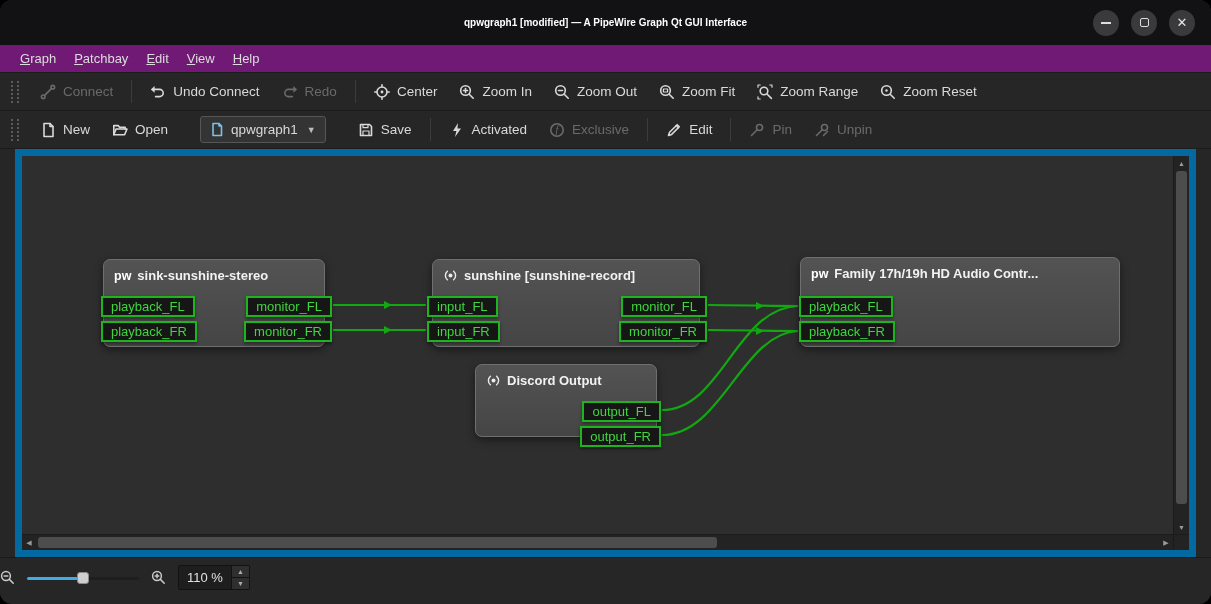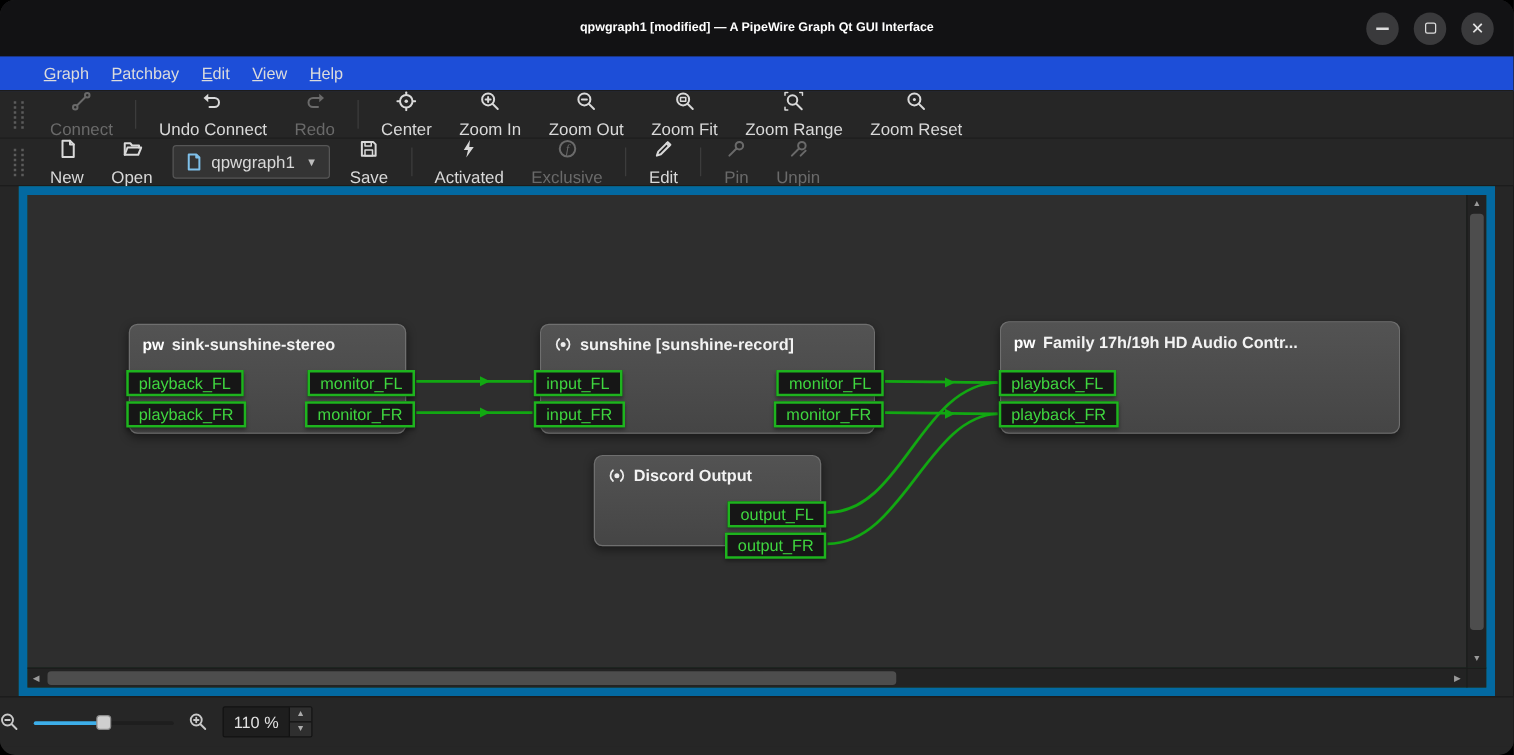--- a/index.html
+++ b/index.html
@@ -12,35 +12,35 @@
               position:relative; flex:0 0 auto; }
   .title { color:#ffffff; font-weight:bold; font-size:10px; }
   .win-controls { position:absolute; right:16px; top:0; height:100%; display:flex; align-items:center; gap:12px; }
   .win-btn { width:26px; height:26px; border-radius:50%; background:#3a3a3c; color:#e4e4e4;
              display:flex; align-items:center; justify-content:center; cursor:default; }
   .glyph-min { width:10px; height:2px; background:#dddddd; display:block; }
   .glyph-max { width:9px; height:9px; border:1.5px solid #dddddd; border-radius:2px; display:block; }
   .glyph-close { font-size:13px; line-height:1; }
 
   
-  .menubar { height:28px; background:#1d4ed8; border-bottom:1px solid #1c1c1c; display:flex;
-             align-items:center; padding-left:26px; flex:0 0 auto; }
+  .menubar { height:28px; background:#701a75; border-bottom:1px solid #1c1c1c; display:flex;
+             align-items:center; padding-left:11px; flex:0 0 auto; }
   .menu-item { display:inline-block; padding:4px 9px; color:#dcdcdc; font-size:13px; }
   .menu-item::first-letter { text-decoration: underline; }
 
   
   .toolbar { height:38px; background:#262626; border-bottom:1px solid #1c1c1c; display:flex;
              align-items:center; padding-left:8px; gap:2px; flex:0 0 auto; }
   .grip { width:8px; height:22px; border-left:2px dotted #5b5b5b; border-right:2px dotted #5b5b5b; margin:0 9px 0 3px; }
-  .tbtn { display:flex; align-items:center; gap:7px; padding:6px 10px; color:#d9d9d9; font-size:13.5px;
-          border-radius:3px; white-space:nowrap;flex-direction:column; }
+  .tbtn { display:flex; align-items:flex-start; gap:7px; padding:6px 10px; color:#d9d9d9; font-size:13.5px;
+          border-radius:3px; white-space:nowrap; }
   .tbtn.disabled { color:#6a6a6a; }
   .tbtn svg { display:block; stroke:currentColor; fill:none; stroke-width:1.6; stroke-linecap:round; stroke-linejoin:round; }
   .tsep { width:1px; height:23px; background:#3c3c3c; margin:0 6px; }
-  .tool-dropdown { display:flex; align-items:center; gap:7px; padding:5px 9px; margin:0 4px;
+  .tool-dropdown { display:flex; align-items:center; gap:7px; padding:5px 9px; margin:0 20px;
                    background:#343434; border:1px solid #565656; border-radius:3px; color:#d9d9d9; font-size:13.5px; }
   .tool-dropdown svg { display:block; stroke:#7fc0ea; fill:none; stroke-width:1.6; stroke-linejoin:round; }
   .chev { font-size:9px; color:#bdbdbd; margin-left:2px; }
 
   
   .canvas-area { margin:0 15px; height:408px; border:7px solid #0369a1; background:#14532d;
                  display:grid; grid-template-columns:1fr 16px; grid-template-rows:1fr 16px; flex:0 0 auto; }
   .canvas { position:relative; overflow:hidden; background:#2e2e2e; }
   .wires { position:absolute; left:0; top:0; }
   .wire { fill:none; stroke:#12a812; stroke-width:2.2; }

